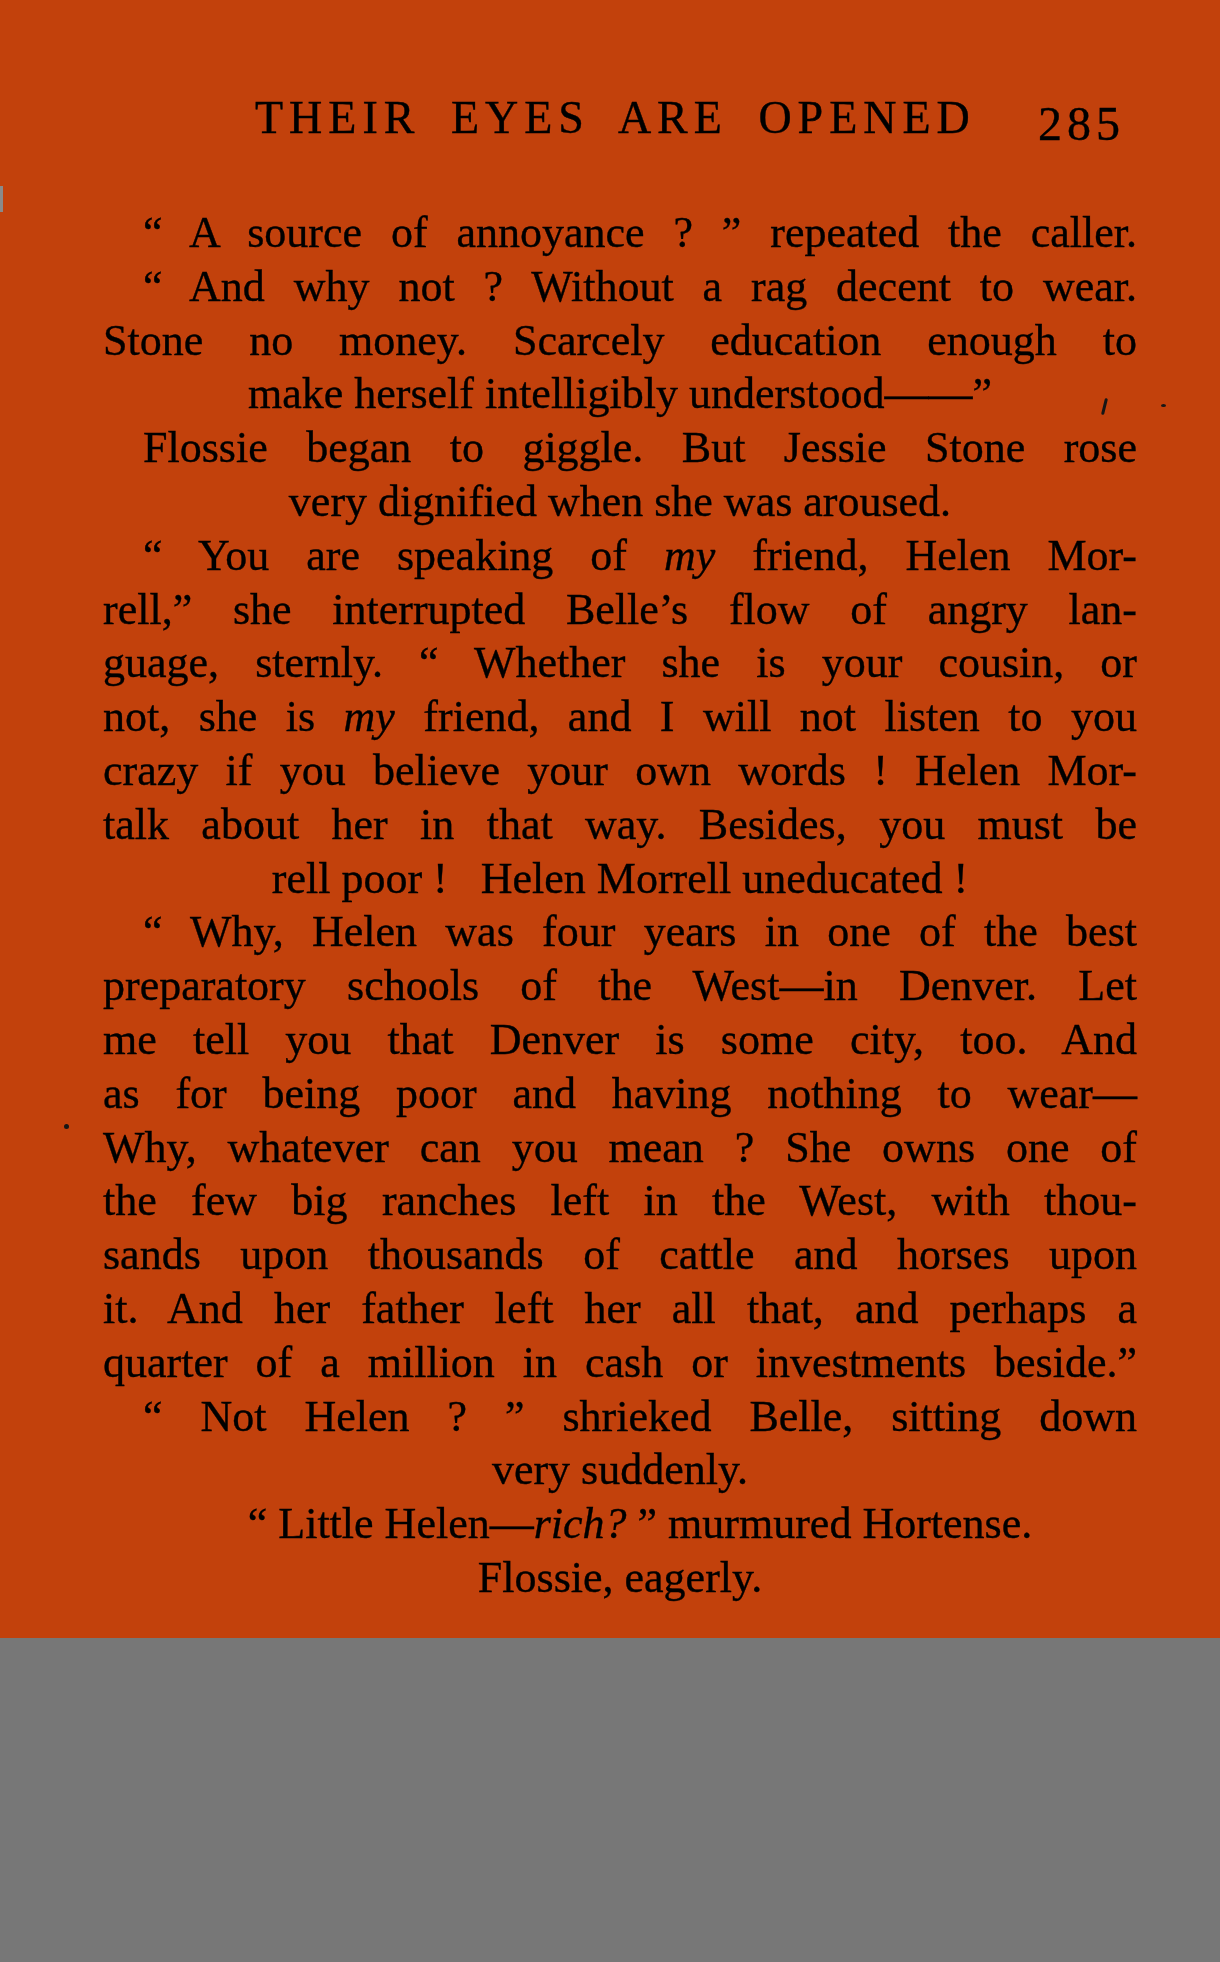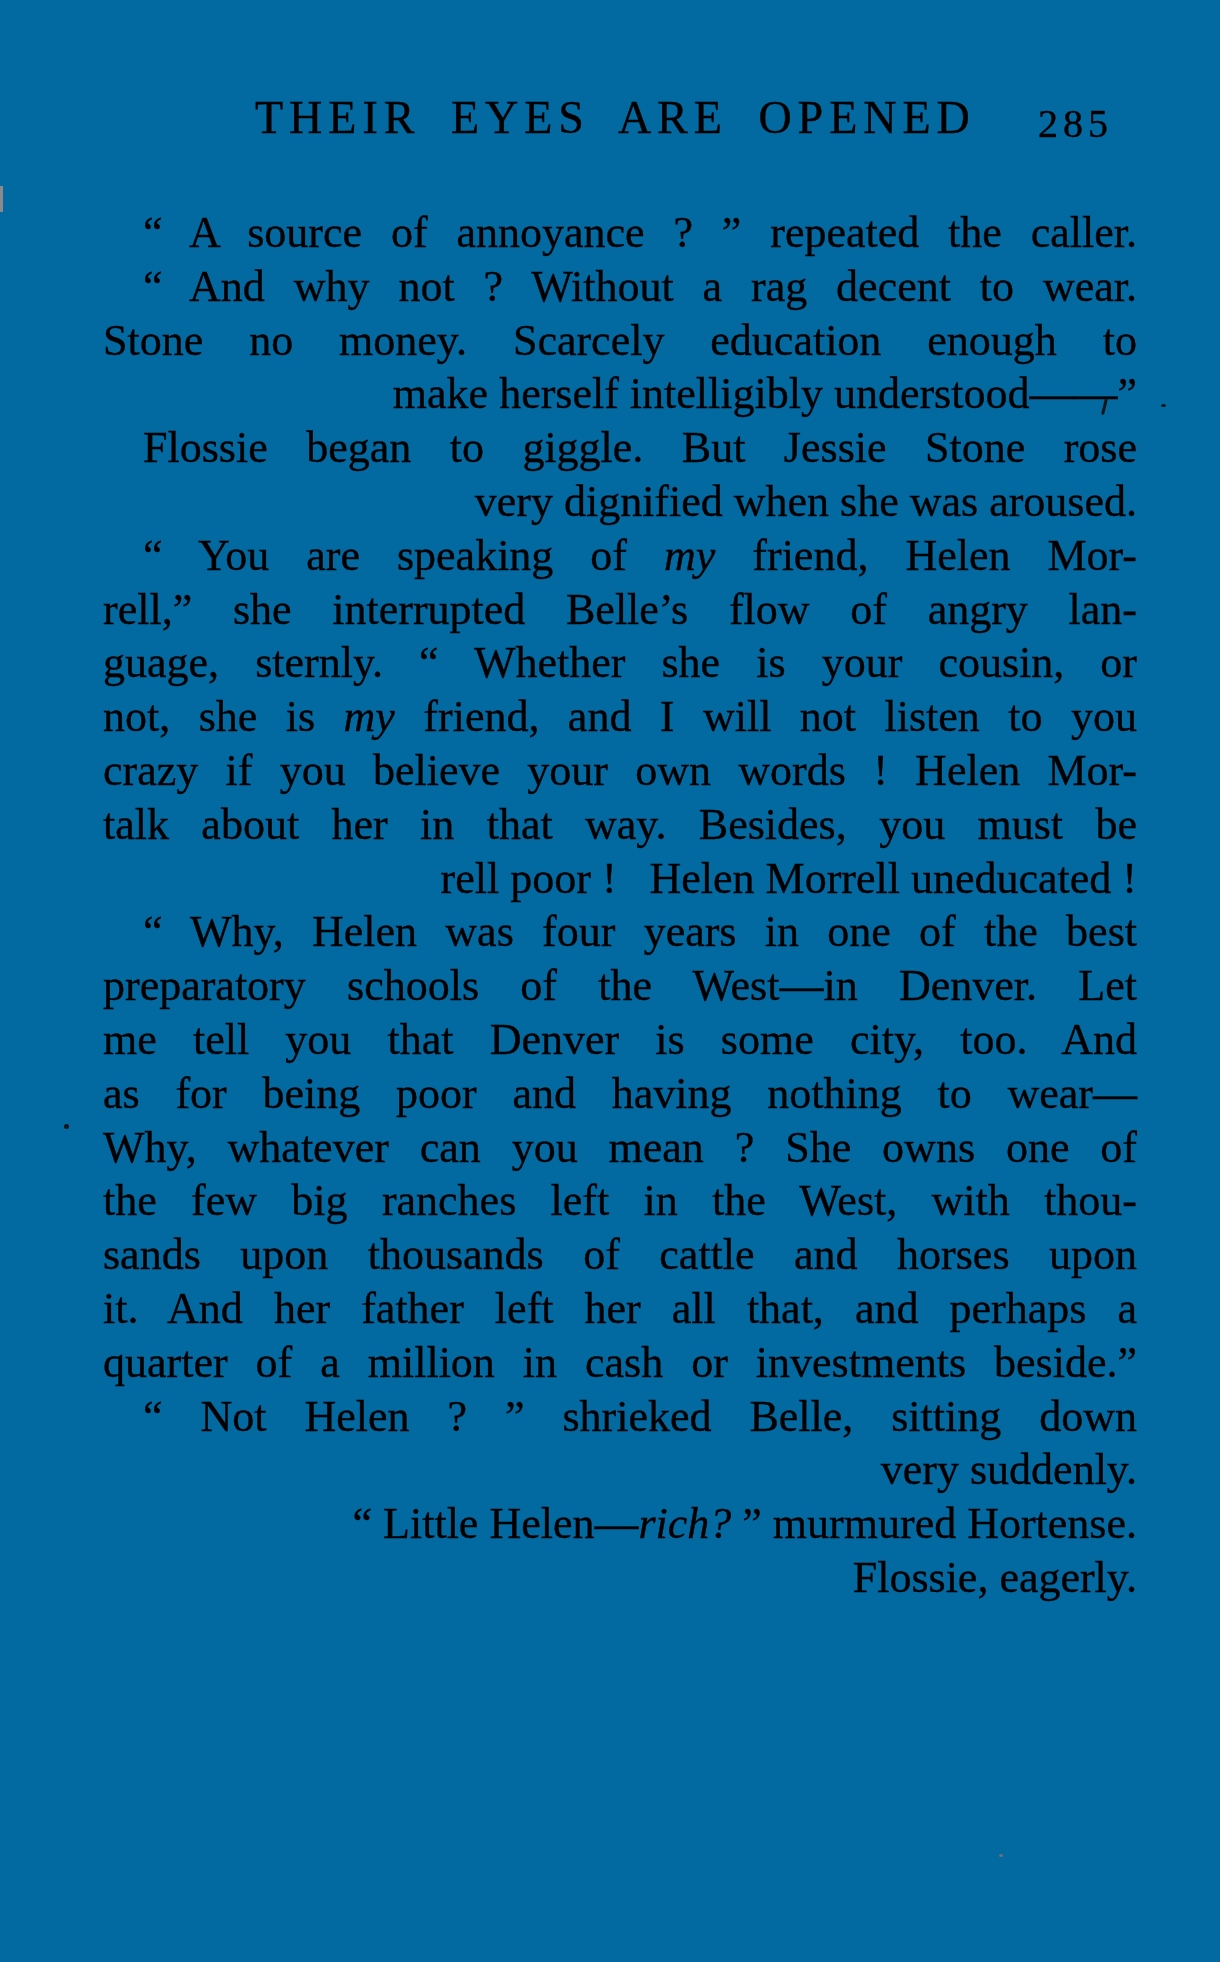--- a/index.html
+++ b/index.html
@@ -1,45 +1,45 @@
 <!DOCTYPE html>
 <html><head>
 <meta charset="utf-8">
 <style>
   html,body{margin:0;padding:0;background:#777;}
   #page{
     position:relative;
-    width:1220px;height:1962px;
-    background:#0369a1;
+    width:1220px;height:1638px;
+    background:#c2410c;
     overflow:hidden;
     font-family:"Liberation Serif", serif;
     color:#000;
   }
   
   #running-head{
     position:absolute; top:95px; left:255px; width:700px; height:46px;
     font-size:46px; line-height:46px; letter-spacing:6px; word-spacing:13px;
     white-space:nowrap;
     -webkit-text-stroke:0.4px #000;
   }
   #page-number{
     position:absolute; top:104px; left:1038px; width:90px; height:40px;
-    font-size:40px; line-height:40px; letter-spacing:5px;
+    font-size:48px; line-height:40px; letter-spacing:5px;
     -webkit-text-stroke:0.4px #000;
   }
   
   #text-block{
     position:absolute; left:103px; top:206px; width:1034px;
     font-size:44px;
     -webkit-text-stroke:0.35px #000;
   }
   .line{
     height:53.8px; line-height:53.8px;
     white-space:normal;
-    text-align:right;
+    text-align:center;
   }
   .line.justify{ text-align:justify; text-align-last:justify; }
   .line.indent{ text-indent:40px; }
   .it{ font-style:italic; }
   
   .speck{ position:absolute; background:#161616; }
   #speck-apostrophe{ left:1103px; top:398px; width:3px; height:17px; transform:rotate(14deg); border-radius:2px; }
   #speck-dot-right{ left:1161px; top:404px; width:5px; height:3px; border-radius:50%; }
   #speck-dot-left{ left:64px; top:1124px; width:5px; height:5px; border-radius:50%; }
   #speck-edge{ left:0px; top:186px; width:3px; height:26px; background:#8a8a8a; }

